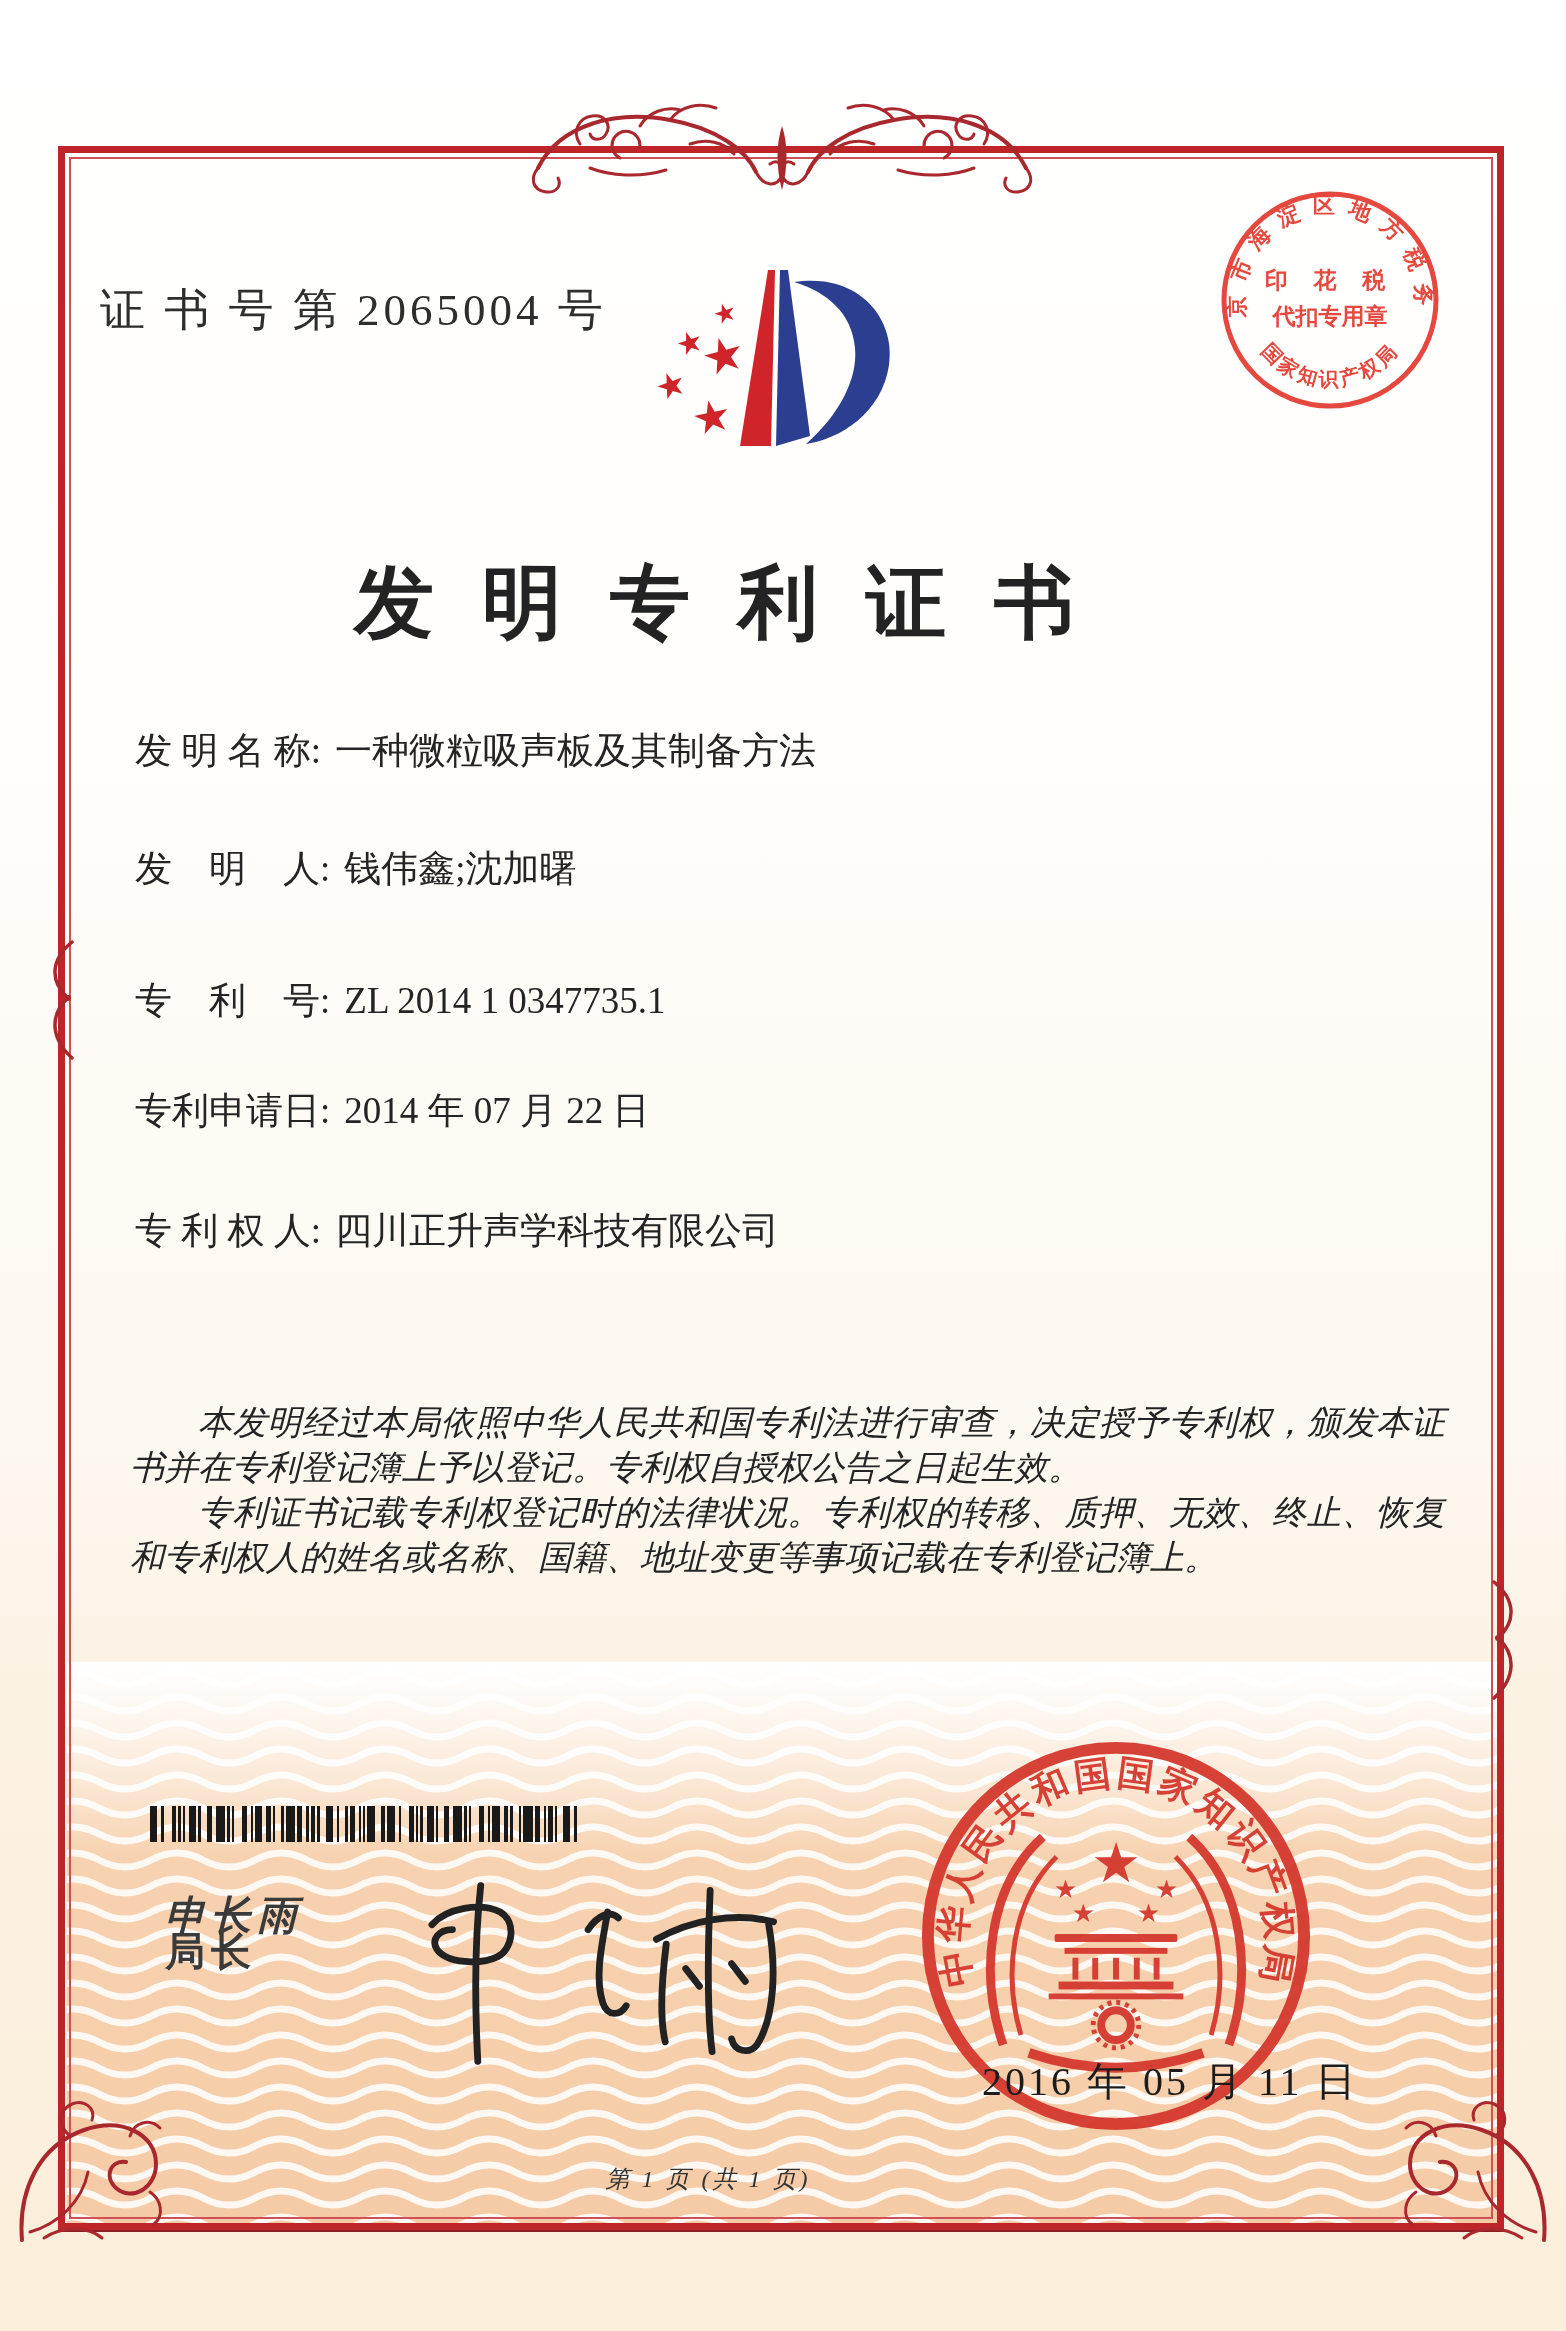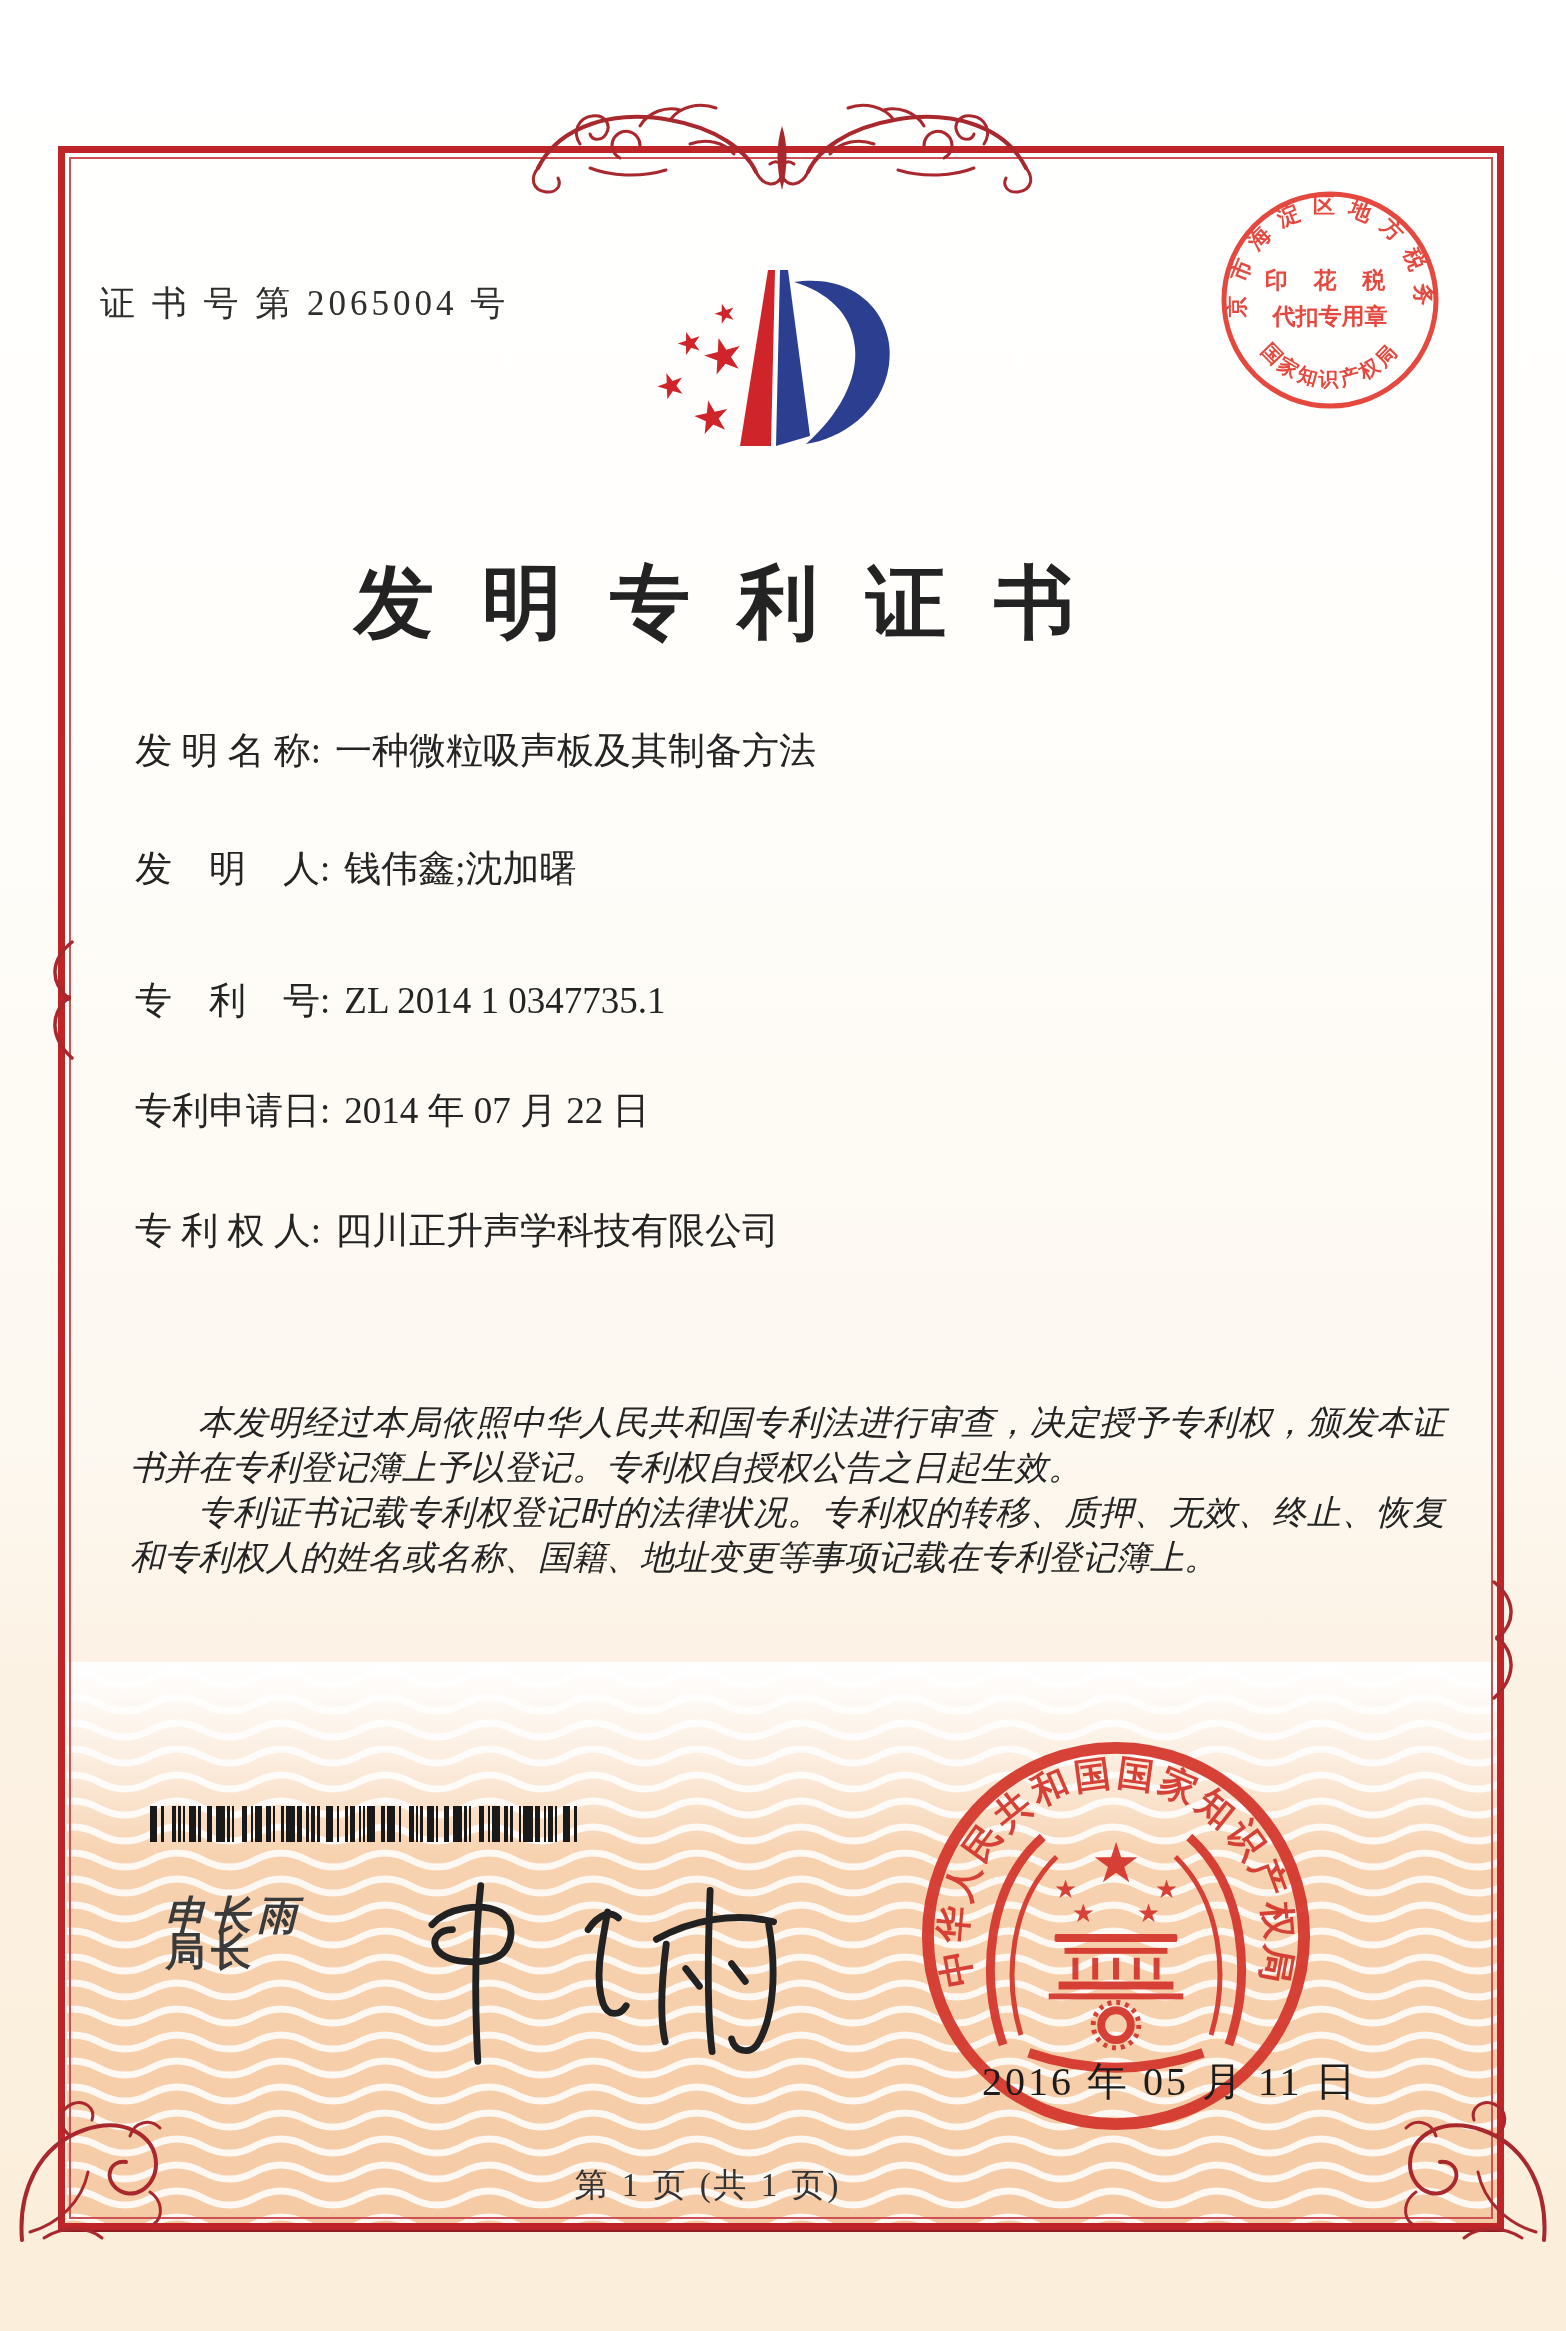--- a/index.html
+++ b/index.html
@@ -15,41 +15,41 @@
   .waves path{fill:none;stroke:#ffffff;stroke-width:7;opacity:.85;}
   .wave-fade{position:absolute;left:67px;top:1662px;width:1430px;height:566px;z-index:2;
     background:linear-gradient(180deg,#fff 0,rgba(255,255,255,.6) 70px,rgba(255,255,255,0) 190px);}
   
   .frame-outer{position:absolute;left:58px;top:146px;right:62px;bottom:101px;
     border:7px solid #bf2428;z-index:3;pointer-events:none;}
   .frame-inner{position:absolute;left:4px;top:4px;right:4px;bottom:4px;border:2px solid #cd5156;}
   .frame-outer{box-shadow:0 2px 0 #8e1f24;}
   .ornament{position:absolute;z-index:3;pointer-events:none;}
   
-  .cert-no{position:absolute;left:100px;top:280px;font-size:35px;letter-spacing:4px;color:#2e2e2e;z-index:4;}
+  .cert-no{position:absolute;left:100px;top:280px;font-size:45px;letter-spacing:4px;color:#2e2e2e;z-index:4;}
   .logo{position:absolute;left:628px;top:266px;z-index:4;}
   .stamp-top{position:absolute;left:1214px;top:184px;z-index:4;opacity:.93;}
   .title{position:absolute;left:0;top:496px;width:100%;text-align:center;transform:translateX(-45px);
     font-size:80px;font-weight:600;letter-spacing:48px;color:#232323;z-index:4;white-space:nowrap;}
   .field{position:absolute;left:135px;font-size:37px;color:#242424;z-index:4;white-space:nowrap;}
   .f0{top:726px;} .f1{top:844px;} .f2{top:966px;margin-top:10px;} .f3{top:1086px;} .f4{top:1206px;text-align:right;} .f5{top:1326px;}
   .flabel{margin-right:14px;}
   .paras{position:absolute;left:130px;top:1400px;width:1315px;font-size:34px;line-height:45px;
     text-align:justify;color:#242424;z-index:4;}
   .paras p{margin:0;text-indent:68px;font-style:italic;}
   .barcode{position:absolute;left:150px;top:1806px;width:444px;height:36px;z-index:4;font-size:0;}
   .barcode i{display:inline-block;height:100%;background:#191919;vertical-align:top;}
   .officer{position:absolute;left:165px;z-index:4;font-family:"Liberation Sans","DejaVu Sans",sans-serif;
     font-weight:700;color:#3a3a3a;font-size:40px;letter-spacing:6px;}
   .role{top:1924px;} .name{top:1888px;font-style:italic;}
   .signature{position:absolute;left:388px;top:1866px;z-index:4;}
   .seal{position:absolute;left:918px;top:1738px;z-index:4;opacity:.95;}
   .seal-date{position:absolute;left:982px;top:2054px;font-size:40px;letter-spacing:3px;color:#1c1c1c;z-index:5;white-space:nowrap;}
-  .footer{position:absolute;left:0;top:2163px;width:1416px;text-align:center;font-size:33px;
-    letter-spacing:3px;color:#333;z-index:4;}
+  .footer{position:absolute;left:0;top:2163px;width:1416px;text-align:center;font-size:24px;
+    letter-spacing:3px;color:#333;z-index:4;font-style:italic;}
   svg text{font-family:"Liberation Serif","DejaVu Serif",serif;}
 </style>
 </head>
 <body>
 
 <div class="page">
 
   <div class="waves-bg"></div>
   <svg class="waves" width="1430" height="566" viewBox="0 0 1430 566">
       <g id="wavegroup">

